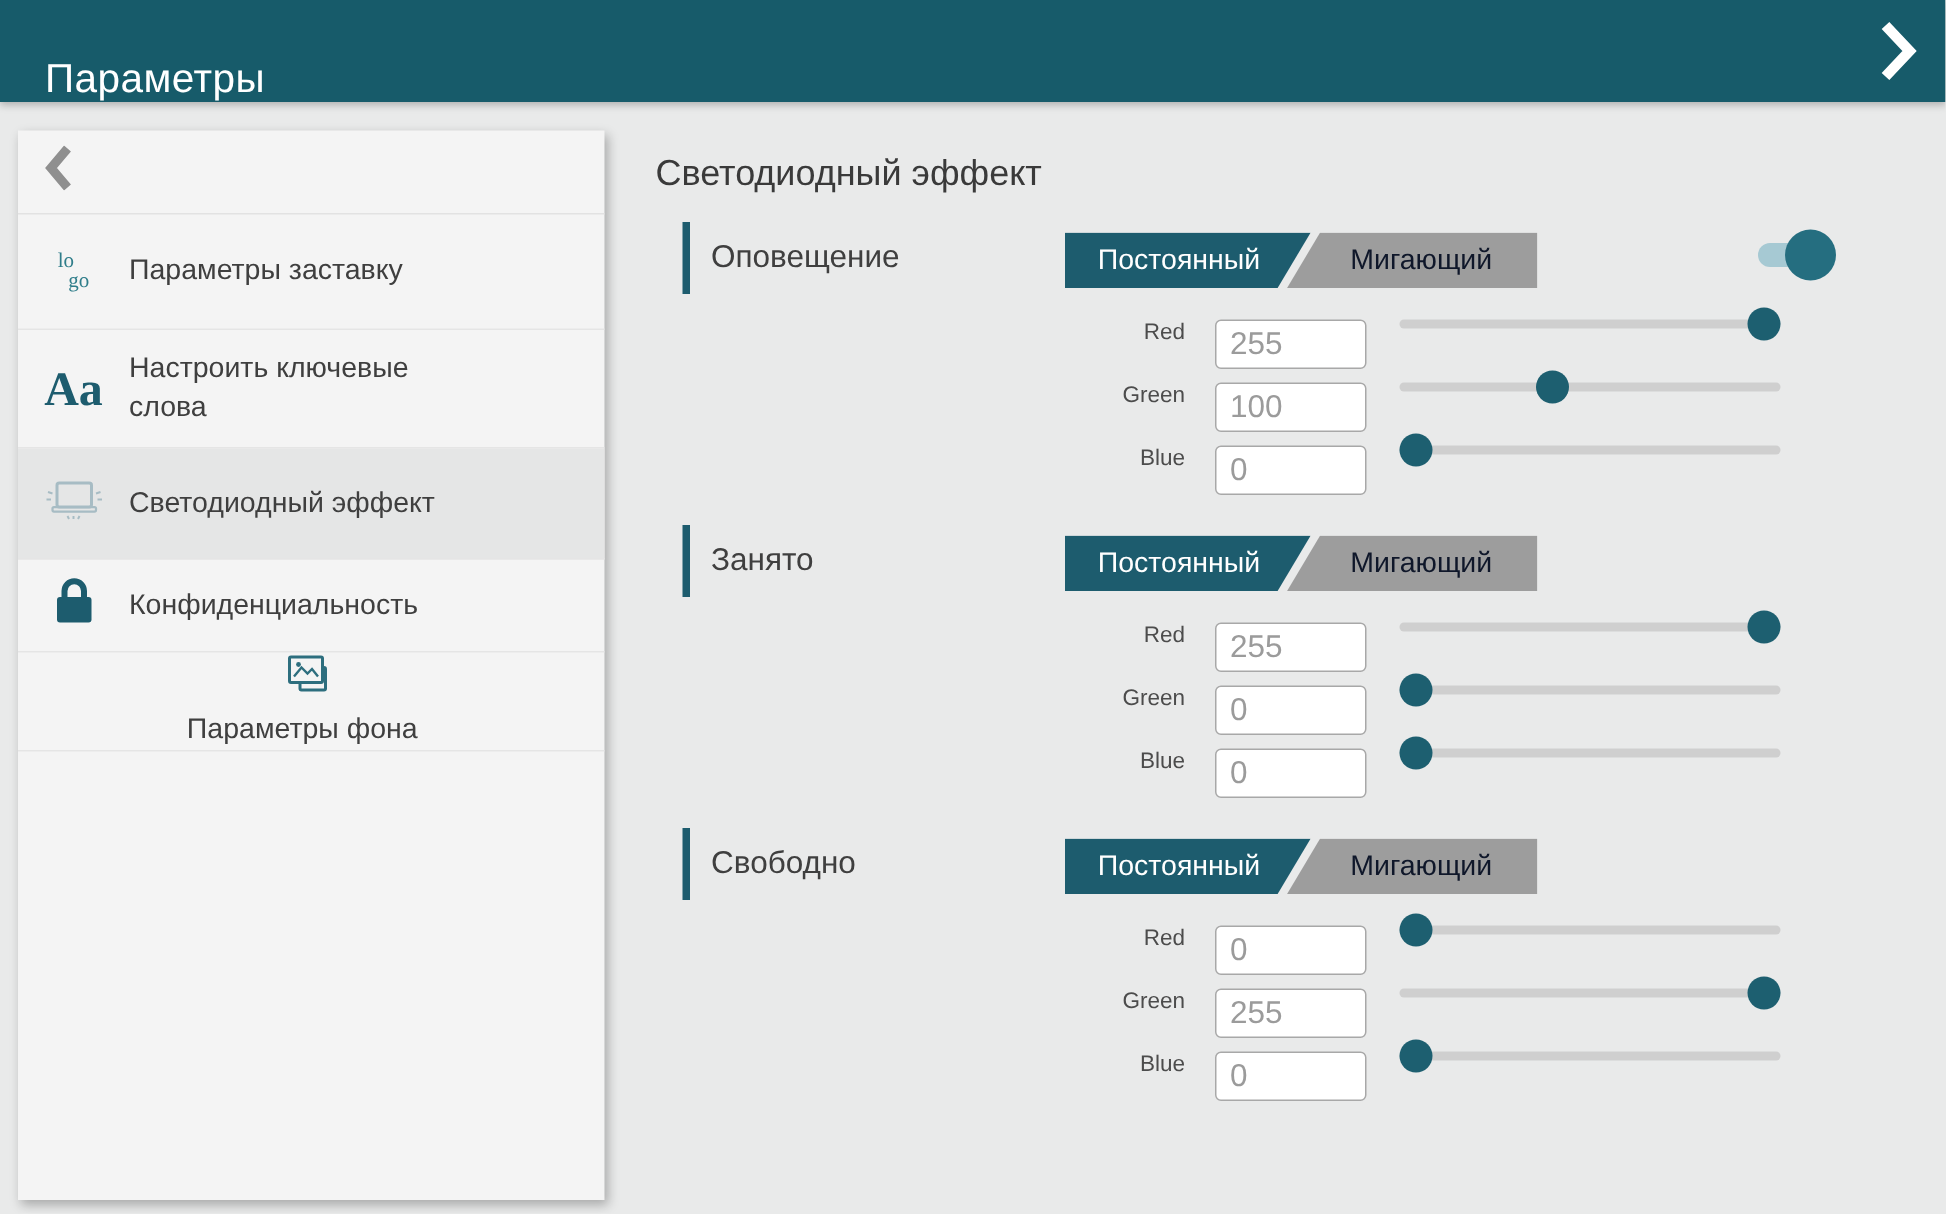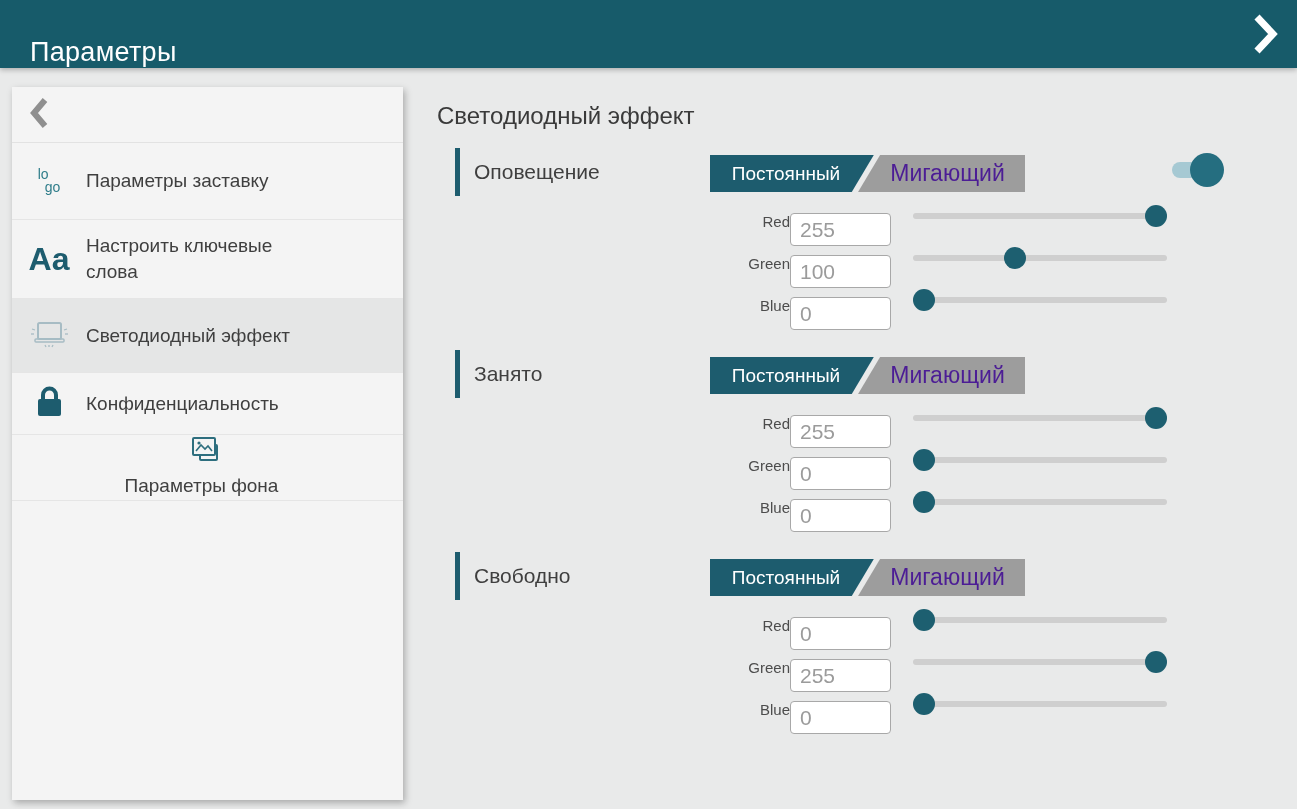--- a/index.html
+++ b/index.html
@@ -25,50 +25,50 @@
     z-index:2;
   }
   .side-back {
     height:56px; display:flex; align-items:center; padding-left:18px;
     border-bottom:1px solid #e2e2e2;
   }
   .side-item {
     display:flex; align-items:center; border-bottom:1px solid #e5e5e5;
   }
   .side-item.selected { background:#e5e6e6; }
-  .icon-col { width:74px; display:flex; justify-content:center; align-items:flex-end; flex:none; }
+  .icon-col { width:74px; display:flex; justify-content:center; align-items:flex-end; flex:none;font-family:Liberation Serif, serif; }
   .side-label { font-size:19px; color:#3f3f3f; line-height:1.35; padding-right:12px; }
   .h1-item { height:77px; } .h2-item { height:79px; } .h3-item { height:74px; }
   .h4-item { height:62px; } .h5-item { height:66px;flex-direction:column; }
   .logo-icon { color:#2f7d8a; font-size:14px; line-height:13px; font-weight:400; }
   .logo-icon .l2 { margin-left:7px; display:block; }
   .aa-icon { color:#1d5c6e; font-size:32px; font-weight:700; }
   
   .main-title { position:absolute; left:437px; top:102px; font-size:24px; color:#3a3a3a; font-weight:400; }
   .section { position:absolute; left:455px; width:800px; }
   .sect-head { height:48px; display:flex; align-items:center; position:relative; }
   .accent { width:5px; height:48px; background:#1d5c6e; flex:none; }
   .sect-name { font-size:21px; color:#3f3f3f; margin-left:14px; }
   
   .seg { position:absolute; left:255px; top:7px; width:315px; height:37px; }
   .seg-on, .seg-off { position:absolute; top:0; left:0; width:100%; height:100%; display:flex; align-items:center; }
   .seg-on  { background:#1d5c6e; clip-path:polygon(0 0, 52% 0, 45% 100%, 0 100%); }
   .seg-off { background:#9d9d9d; clip-path:polygon(54% 0, 100% 0, 100% 100%, 47% 100%); }
   .seg-on span  { position:absolute; left:0;  width:152px; text-align:center; color:#ffffff; font-size:19px; }
-  .seg-off span { position:absolute; left:160px; width:155px; text-align:center; color:#4c1d95; font-size:23px; }
+  .seg-off span { position:absolute; left:160px; width:155px; text-align:center; color:#0f172a; font-size:19px; }
   
   .switch { position:absolute; left:715px; top:3px; width:60px; height:38px; cursor:pointer; }
   .switch-track { position:absolute; left:2px; top:11px; width:44px; height:16px; border-radius:8px; background:#a6c9d3; }
   .switch-knob { position:absolute; left:20px; top:2px; width:34px; height:34px; border-radius:50%; background:#256e80; }
   
   .rows { margin-top:17px; }
   .rgb-row { height:42px; display:flex; align-items:flex-start; padding-left:245px; }
   .rgb-label { width:90px; text-align:right; font-size:15px; color:#4c4c4c; flex:none; }
   .rgb-input {
-    width:101px; height:33px; border:1.5px solid #a8a8a8; border-radius:4px;
+    margin-left:20px; width:101px; height:33px; border:1.5px solid #a8a8a8; border-radius:4px;
     background:#ffffff; font-size:21px; color:#9b9b9b; padding-left:9px;
     font-family:"Liberation Sans", sans-serif; flex:none; outline:none;
   }
   .slider { margin-left:22px; width:254px; height:6px; background:#cfcfcf; border-radius:3px; position:relative; flex:none; }
   .thumb { position:absolute; top:-8px; left:0; width:22px; height:22px; border-radius:50%; background:#1d5f70; }
   .sect-1 { top:148px; } .sect-2 { top:350px; } .sect-3 { top:552px; }
 </style>
 </head>
 <body>
 

